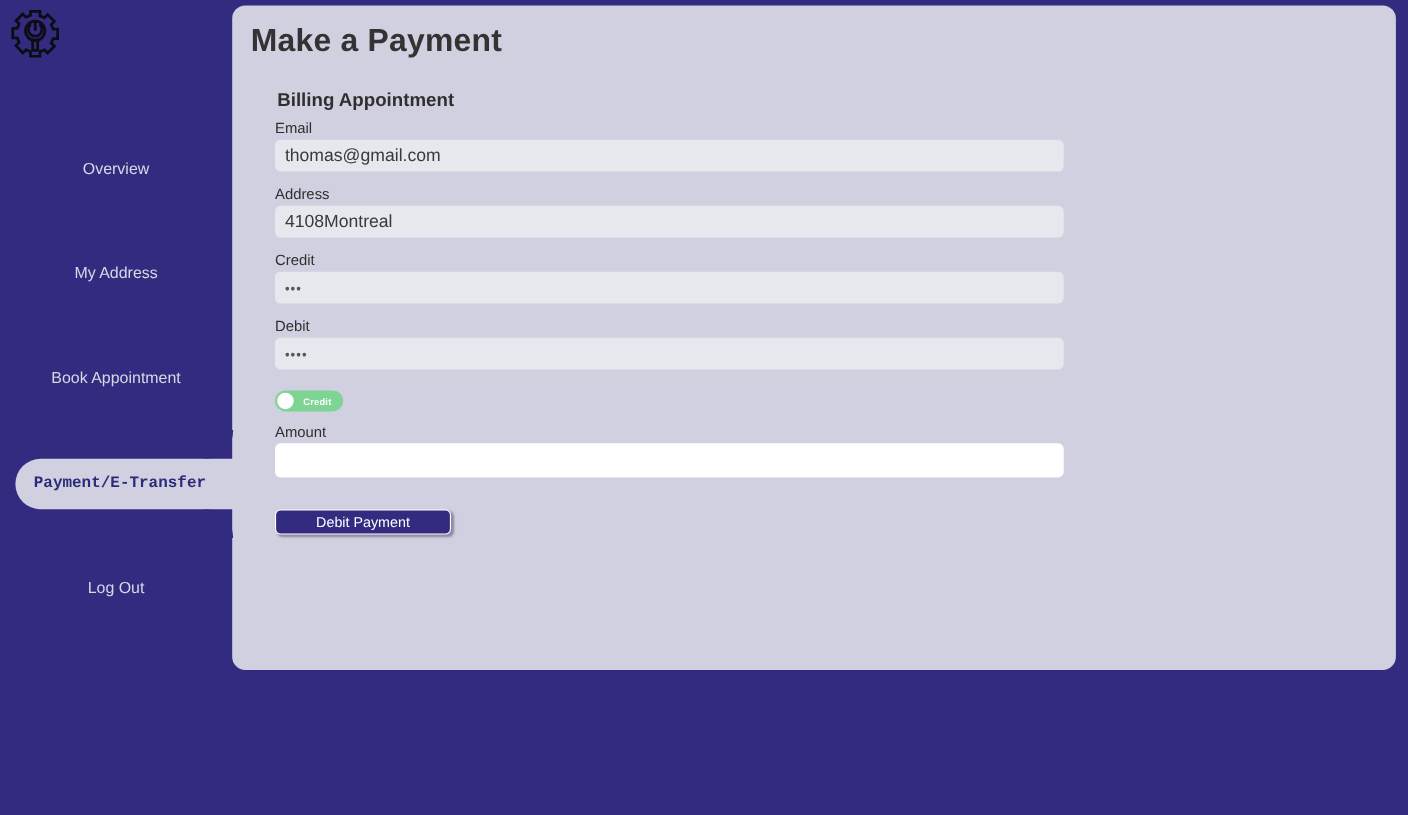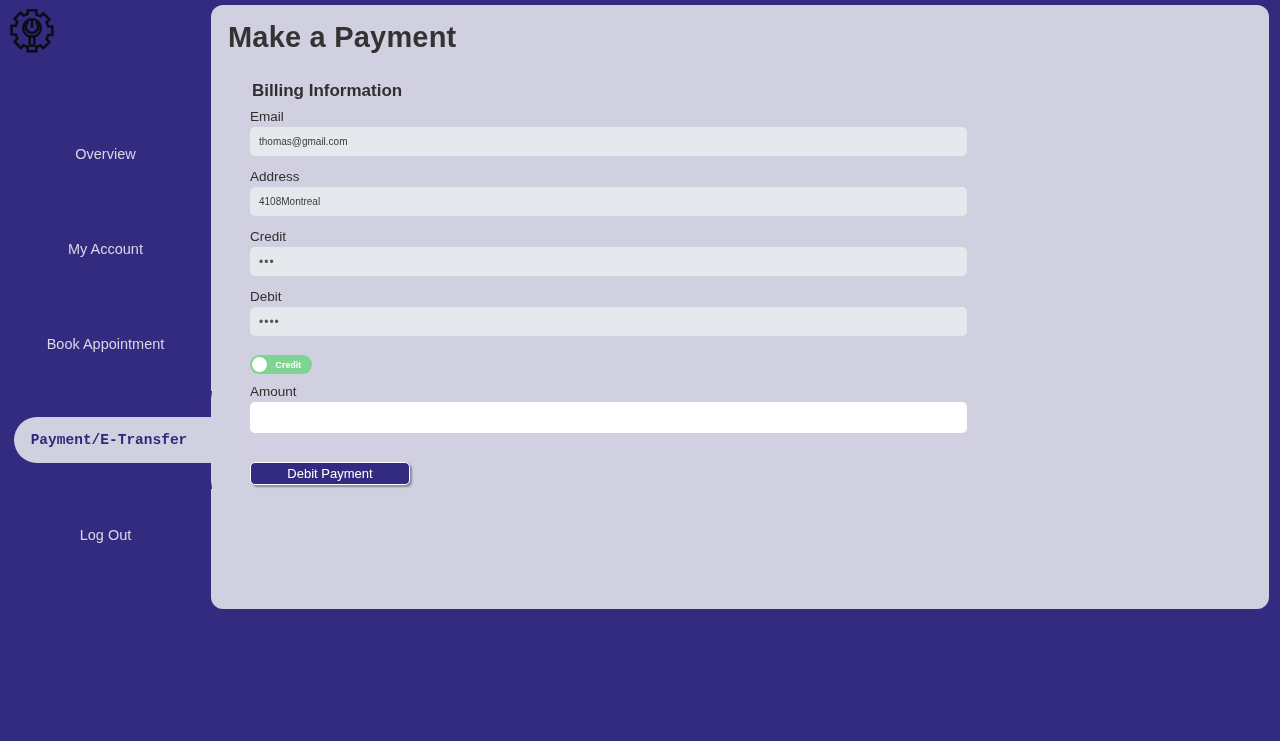--- a/index.html
+++ b/index.html
@@ -135,21 +135,21 @@
 
   .field-input {
     display: block;
     width: 717px;
     height: 29px;
     background: #e5e8ec;
     border: none;
     border-radius: 5px;
     padding: 0 9px;
     font-family: "Liberation Sans", sans-serif;
-    font-size: 10px;
+    font-size: 16px;
     color: #3a3a3a;
     outline: none;
   }
   .field-input.masked {
     letter-spacing: 1px;
     font-size: 12px;
     color: #555;
   }
   .field-input.amount {
     background: #ffffff;
@@ -220,21 +220,21 @@
         <path d="M21.6 31.5h4.8v10h-4.8z"></path>
       </g>
     </svg>
   </div>
 
   <div class="nav-item" data-state="inactive" style="top:139px;">
     <span>Overview</span>
   </div>
 
   <div class="nav-item" data-state="inactive" style="top:234px;">
-    <span>My Account</span>
+    <span>My Address</span>
   </div>
 
   <div class="nav-item" data-state="inactive" style="top:520px;">
     <span>Log Out</span>
   </div>
 
   <div class="nav-item" data-state="inactive" style="top:329px;">
     <span>Book Appointment</span>
   </div>
 
@@ -244,21 +244,21 @@
 <div id="notch-bottom" class="notch"></div>
 
 <div id="nav-active-pill">
   <span class="pill-label">Payment/E-Transfer</span>
 </div>
 
 <div id="panel">
 
   <h1 id="page-title">Make a Payment</h1>
 
-  <h2 id="section-title">Billing Information</h2>
+  <h2 id="section-title">Billing Appointment</h2>
 
   <div id="form">
 
     <div class="field-group">
       <label class="field-label">Email</label>
       <input class="field-input" type="text" value="thomas@gmail.com" style="">
     </div>
 
     <div class="field-group">
       <label class="field-label">Address</label>

